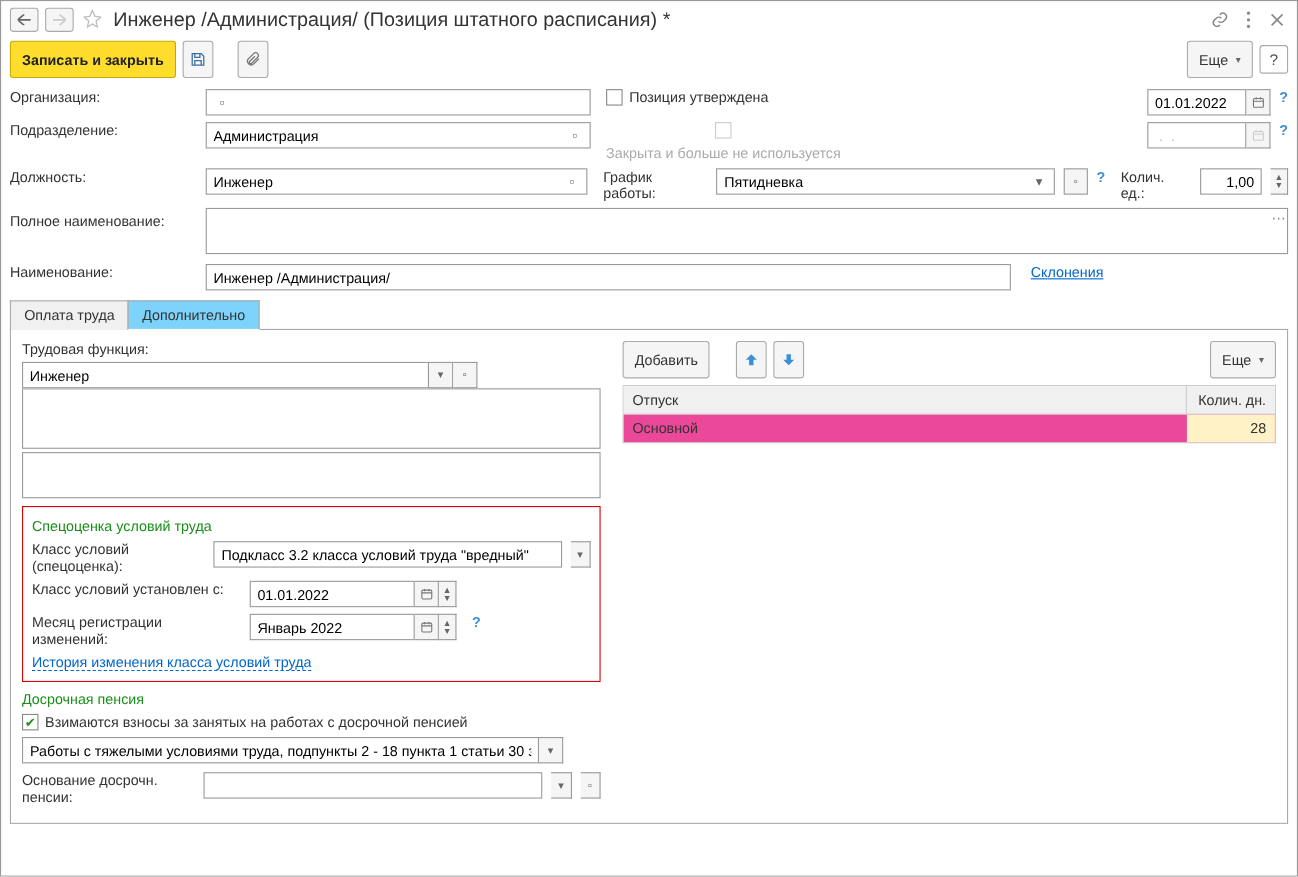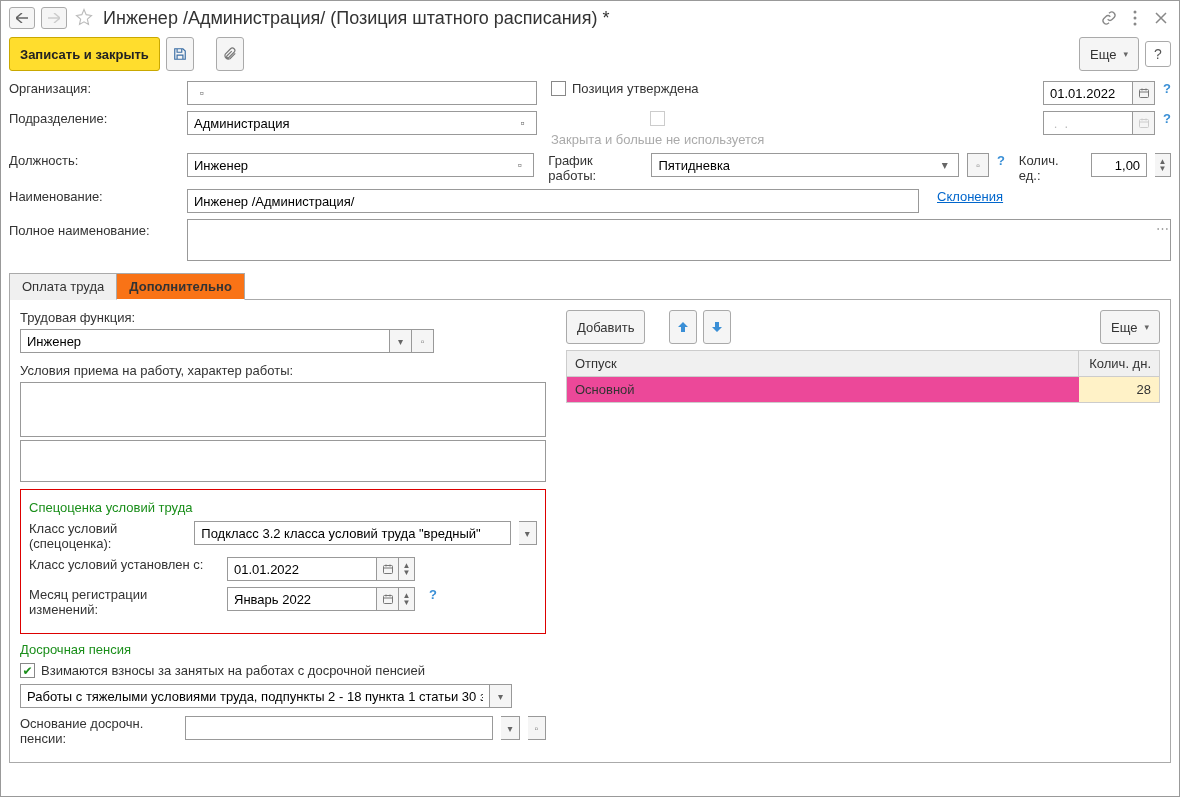--- a/index.html
+++ b/index.html
@@ -72,21 +72,21 @@
   }
   .stepper { width:16px; }
   .stepper span { line-height: 7px; font-size: 8px; display:block; }
 
   
   .tabs { display:flex; border-bottom:1px solid #aaa; margin-top:8px; }
   .tab {
     padding:5px 12px; border:1px solid #aaa; border-bottom:none;
     background:#f0f0f0; margin-right:-1px; cursor:pointer; position:relative; top:1px;
   }
-  .tab.active { background:#f97316; border-bottom:1px solid #fff;font-weight:bold; }
+  .tab.active { background:#7dd3fc; border-bottom:1px solid #fff; }
   .tab-body { border:1px solid #aaa; border-top:none; padding:10px; display:flex; gap:20px; }
   .col-left { width:526px; }
   .col-right { flex:1; }
 
   
   .group-title { color:#1a8e1a; margin:4px 0 6px; }
   .red-box { border:1px solid #d00; padding:6px 8px 10px; margin-top:4px; }
   .textarea { width:100%; height:55px; border:1px solid #999; padding:4px; resize:none; font-family:inherit; font-size:13px; }
 
   
@@ -230,54 +230,53 @@
     <span style="margin-left:6px">Колич. ед.:</span>
     <div class="input" style="width:56px">
       <input class="num-input" value="1,00" style="">
     </div>
     <div class="stepper">
         <span>▲</span>
         <span>▼</span>
       </div>
   </div>
 
-  <div class="form-row">
-    <div class="form-label">Наименование:</div>
-    <div class="input" style="width:732px">
-      <input value="Инженер /Администрация/" style="">
-    </div>
-    <span class="link" style="margin-left:10px">Склонения</span>
-  </div>
-
   <div class="form-row" style="align-items:flex-start">
     <div class="form-label" style="padding-top:4px">Полное наименование:</div>
     <div style="flex:1;position:relative">
       <textarea class="textarea" style="height: 42px; width: 100%;"></textarea>
       <div style="position:absolute;right:2px;top:2px;cursor:pointer;color:#888">⋯</div>
     </div>
   </div>
 
+  <div class="form-row">
+    <div class="form-label">Наименование:</div>
+    <div class="input" style="width:732px">
+      <input value="Инженер /Администрация/" style="">
+    </div>
+    <span class="link" style="margin-left:10px">Склонения</span>
+  </div>
+
   <div class="tabs">
     <div class="tab">Оплата труда</div>
     <div class="tab active">Дополнительно</div>
   </div>
 
   <div class="tab-body">
 
     <div class="col-left">
       <div style="margin-bottom:4px">Трудовая функция:</div>
       <div style="display:flex">
         <div class="input" style="width:370px">
           <input value="Инженер" style="">
         </div>
         <div class="cal-btn" style="height:24px">▾</div>
         <div class="cal-btn" style="height:24px">▫</div>
       </div>
 
-      <div style="margin-top:10px;margin-bottom:4px">Условия приема на работу, характер работы:</div>
       <textarea class="textarea" style=""></textarea>
 
       <textarea class="textarea" style="height: 42px;"></textarea>
 
       
       <div class="red-box">
         <div class="group-title">Спецоценка условий труда</div>
         <div class="form-row">
           <div style="width:190px">Класс условий (спецоценка):</div>
           <div class="input" style="width:380px">
@@ -315,20 +314,21 @@
                   <path d="M3 10h18M8 3v4M16 3v4" stroke="#777" stroke-width="2"></path>
                 </svg>
             </div>
             <div class="stepper">
                 <span>▲</span>
                 <span>▼</span>
               </div>
           </div>
           <span class="hint-q" style="margin-left:6px">?</span>
         </div>
+        <span class="dotted-link">История изменения класса условий труда</span>
       </div>
 
       
       <div class="group-title" style="margin-top:8px">Досрочная пенсия</div>
       <div class="checkbox-row" style="margin-bottom:6px">
         <div class="checkbox checked"></div>
         <span>Взимаются взносы за занятых на работах с досрочной пенсией</span>
       </div>
       <div style="display:flex">
         <div class="input" style="width:470px">

